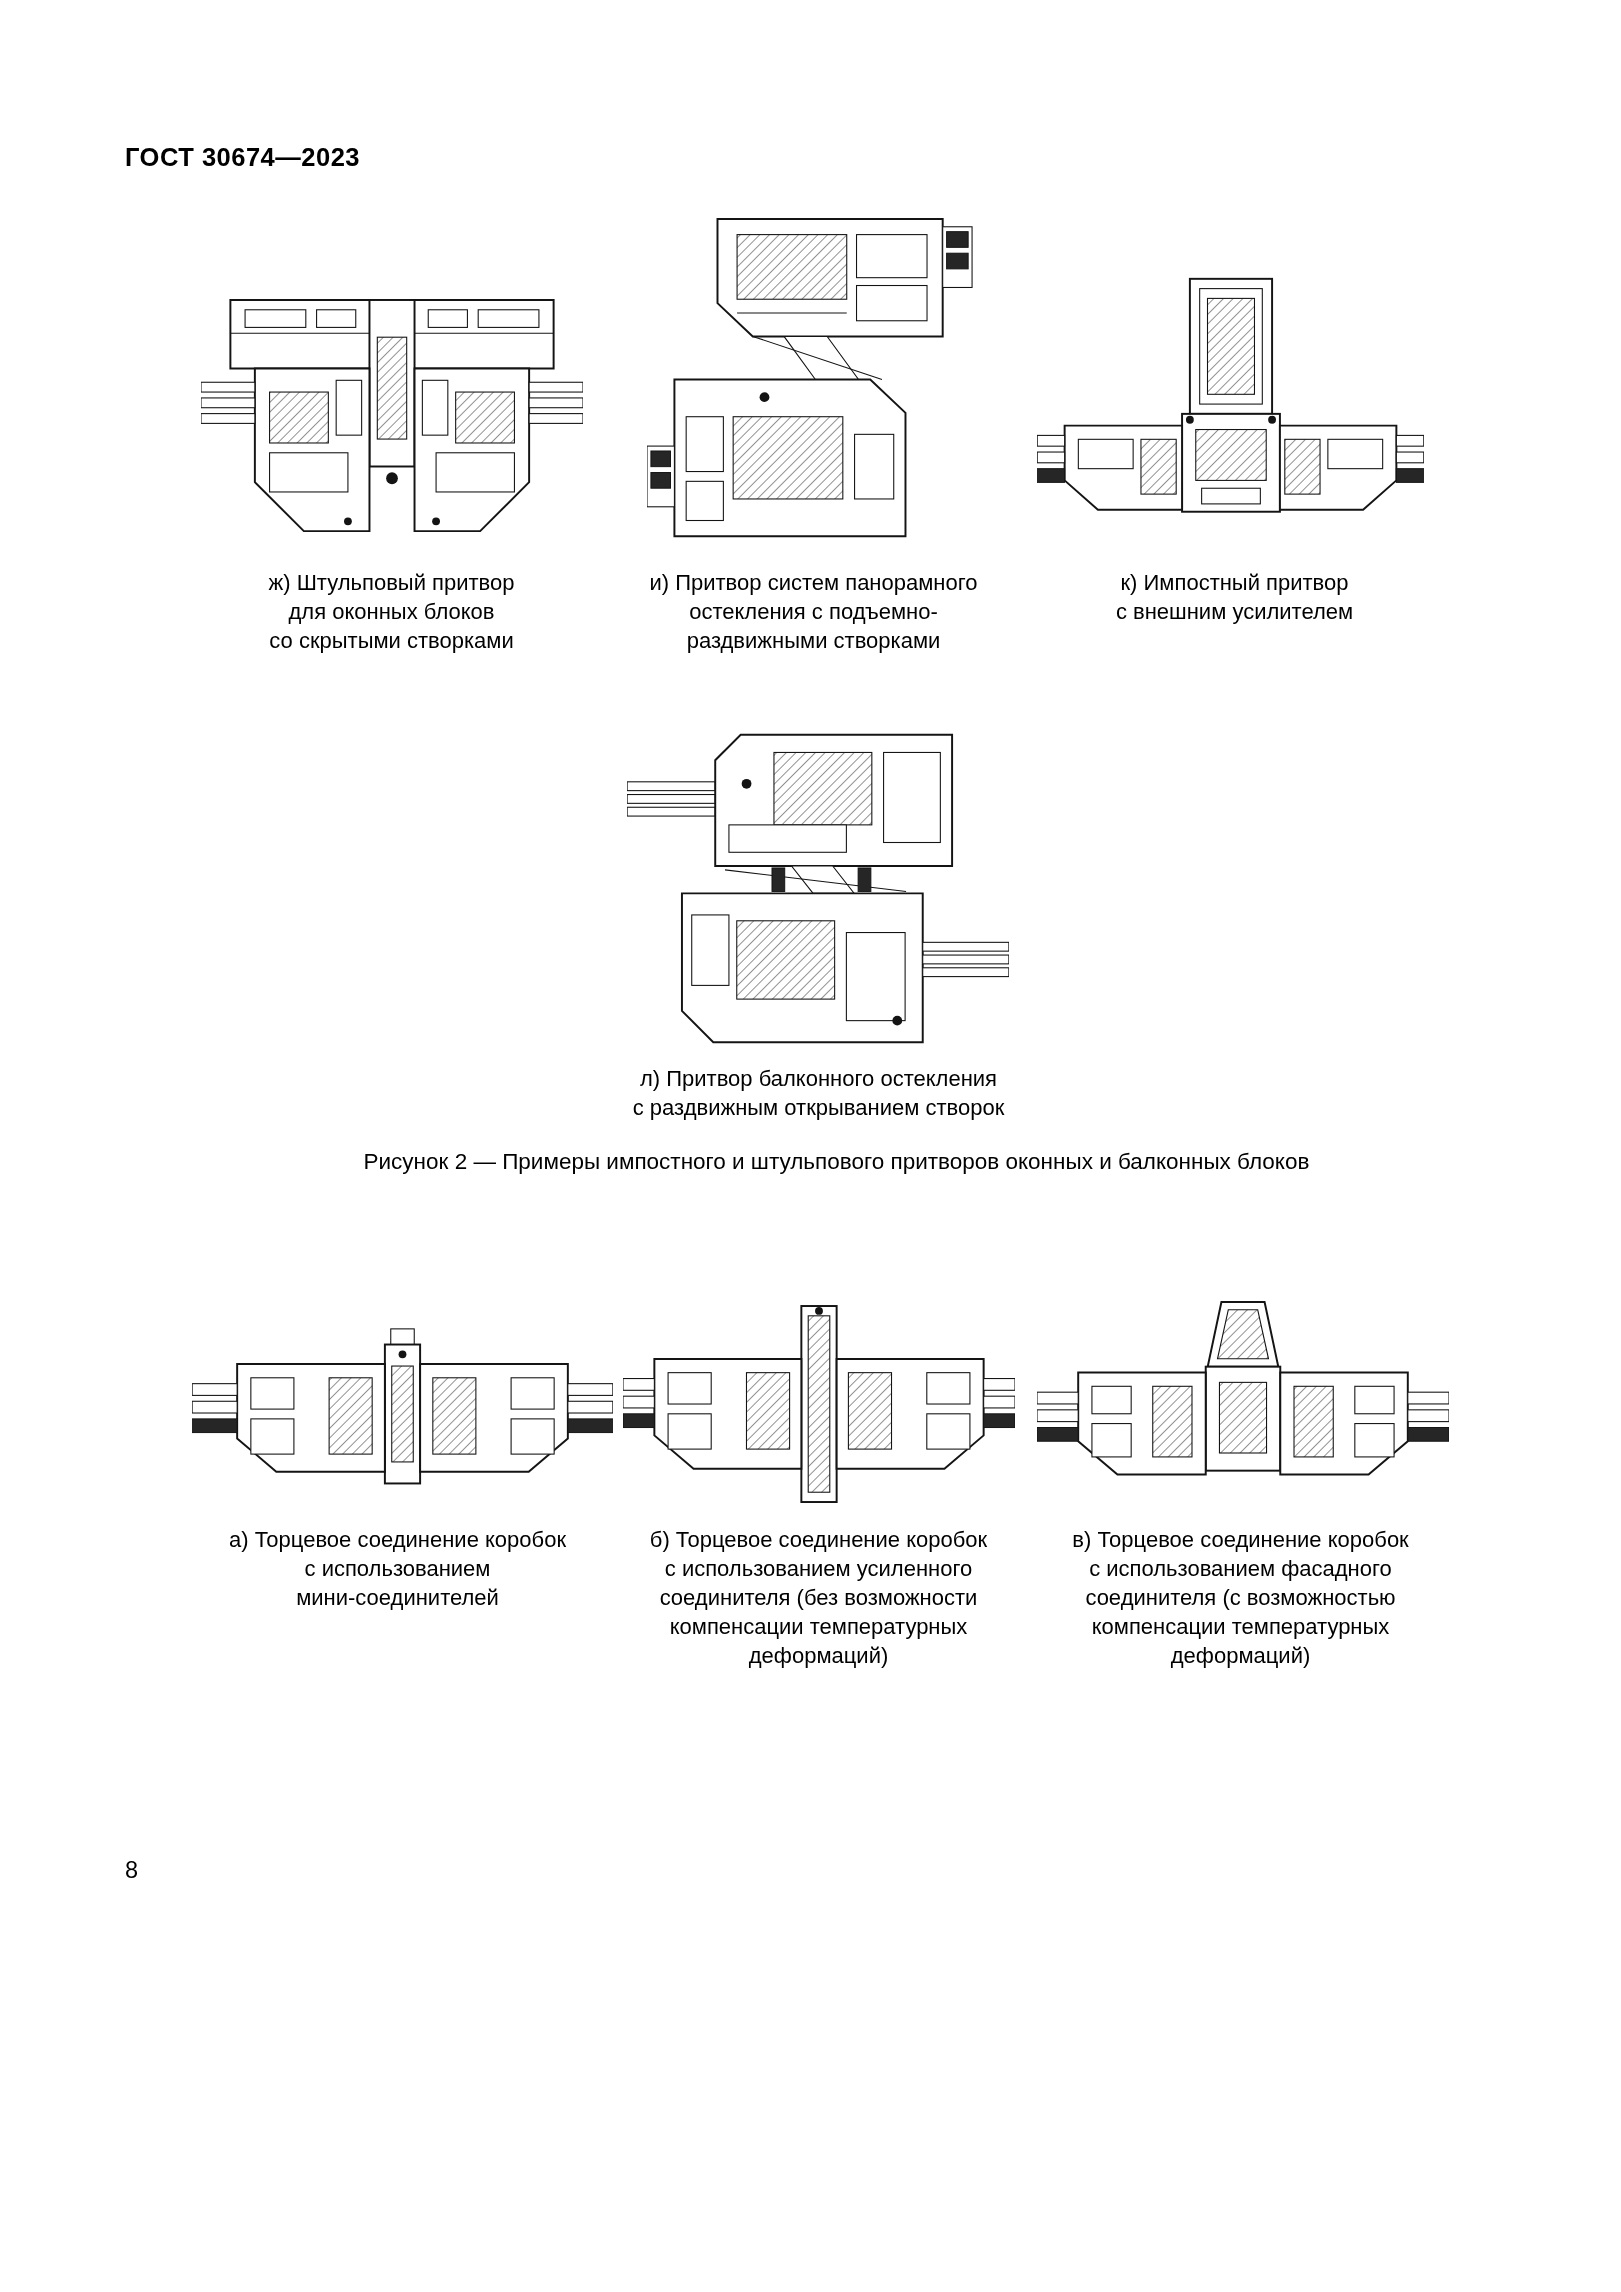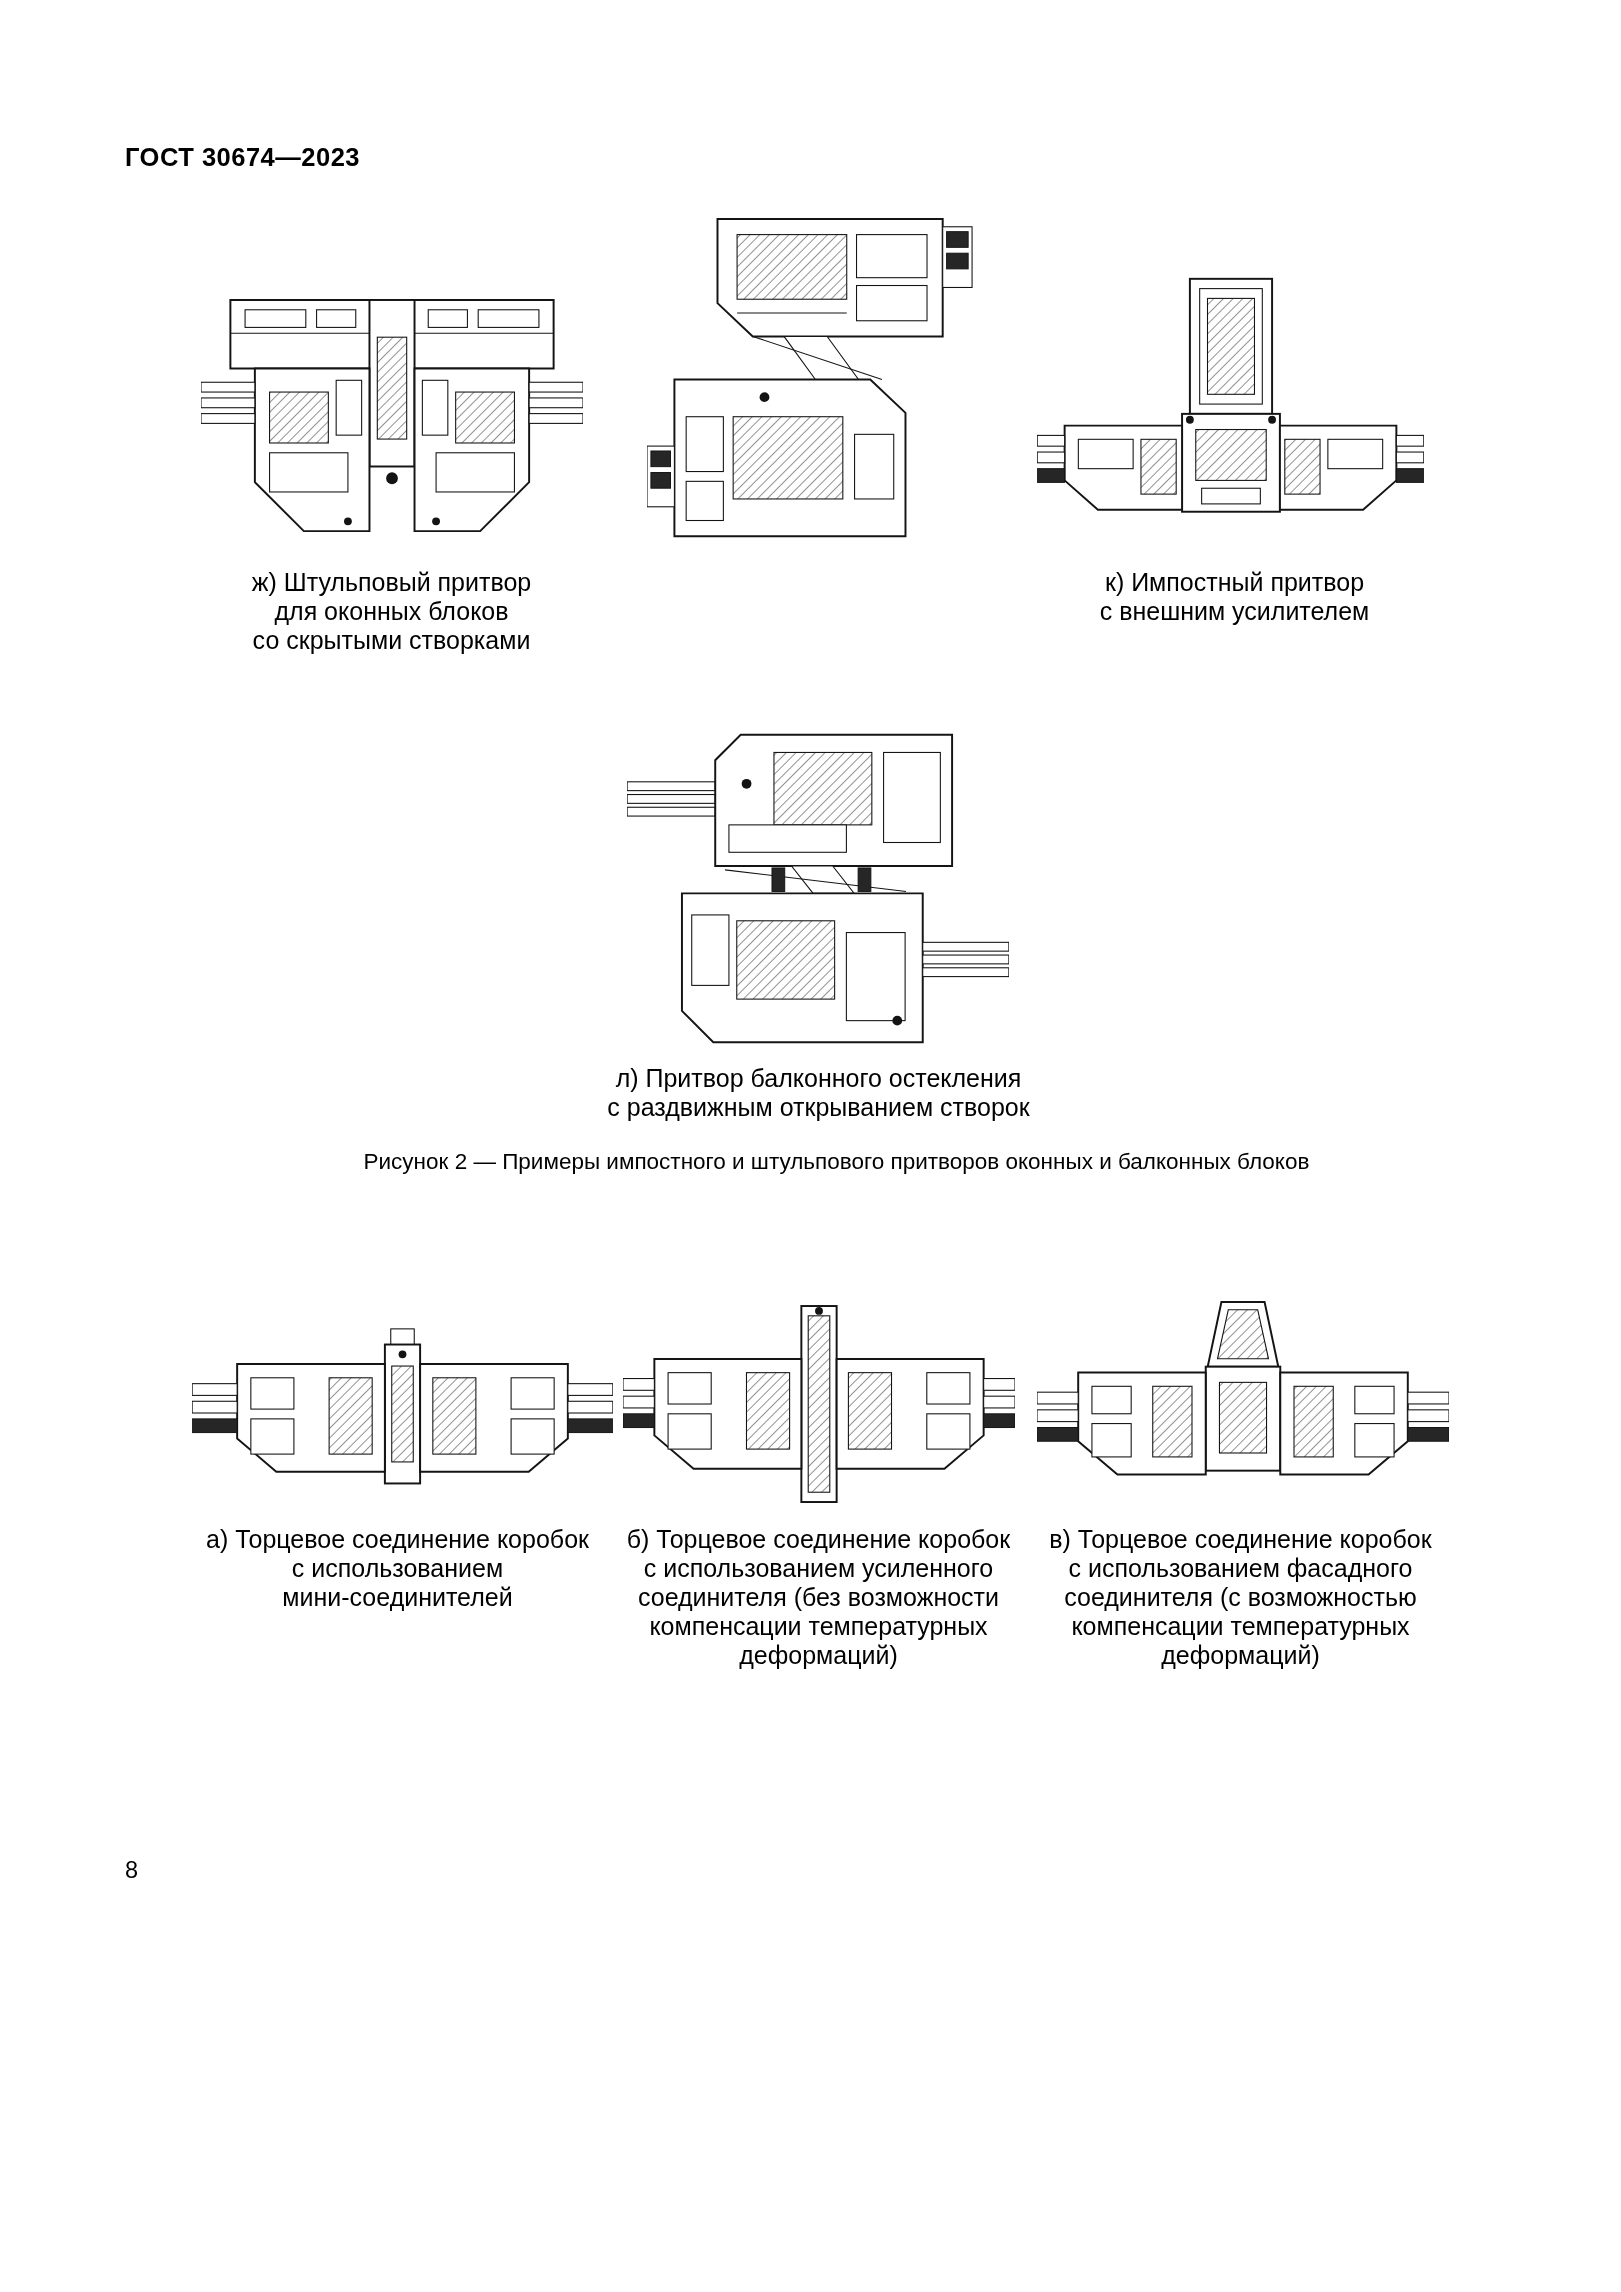--- a/index.html
+++ b/index.html
@@ -18,21 +18,21 @@
     left:125px; top:143px;
     font-size:25.5px;
     font-weight:bold;
     letter-spacing:0.5px;
   }
   .fig{position:absolute;}
   .fig svg{display:block;width:100%;height:100%;}
   .cap{
     position:absolute;
     text-align:center;
-    font-size:25px;
+    font-size:22px;
     line-height:29px;
     white-space:pre-line;
   }
   .fig-caption{
     position:absolute;
     left:0; top:1149px;
     width:1621px;
     text-align:center;
     font-size:22.5px;
     padding-left:26px;
@@ -165,20 +165,23 @@
       <rect class="d-dark" x="0" y="202" width="28" height="14"></rect>
       <rect class="d-in" x="367" y="168" width="28" height="11"></rect>
       <rect class="d-in" x="367" y="185" width="28" height="11"></rect>
       <rect class="d-dark" x="367" y="202" width="28" height="14"></rect>
     </svg>
   </div>
 
   <div class="cap cap-zh">ж) Штульповый притвор
 для оконных блоков
 со скрытыми створками</div>
+  <div class="cap cap-i">и) Притвор систем панорамного
+остекления с подъемно-
+раздвижными створками</div>
   <div class="cap cap-k">к) Импостный притвор
 с внешним усилителем</div>
 
   <div class="fig fig-l">
     <svg viewBox="0 0 390 330">
       <rect class="d-in" x="0" y="56" width="90" height="9"></rect>
       <rect class="d-in" x="0" y="69" width="90" height="9"></rect>
       <rect class="d-in" x="0" y="82" width="90" height="9"></rect>
       <path class="d-out" d="M116 8 H332 V142 H90 V34 Z"></path>
       <rect class="d-h" x="150" y="26" width="100" height="74"></rect>

